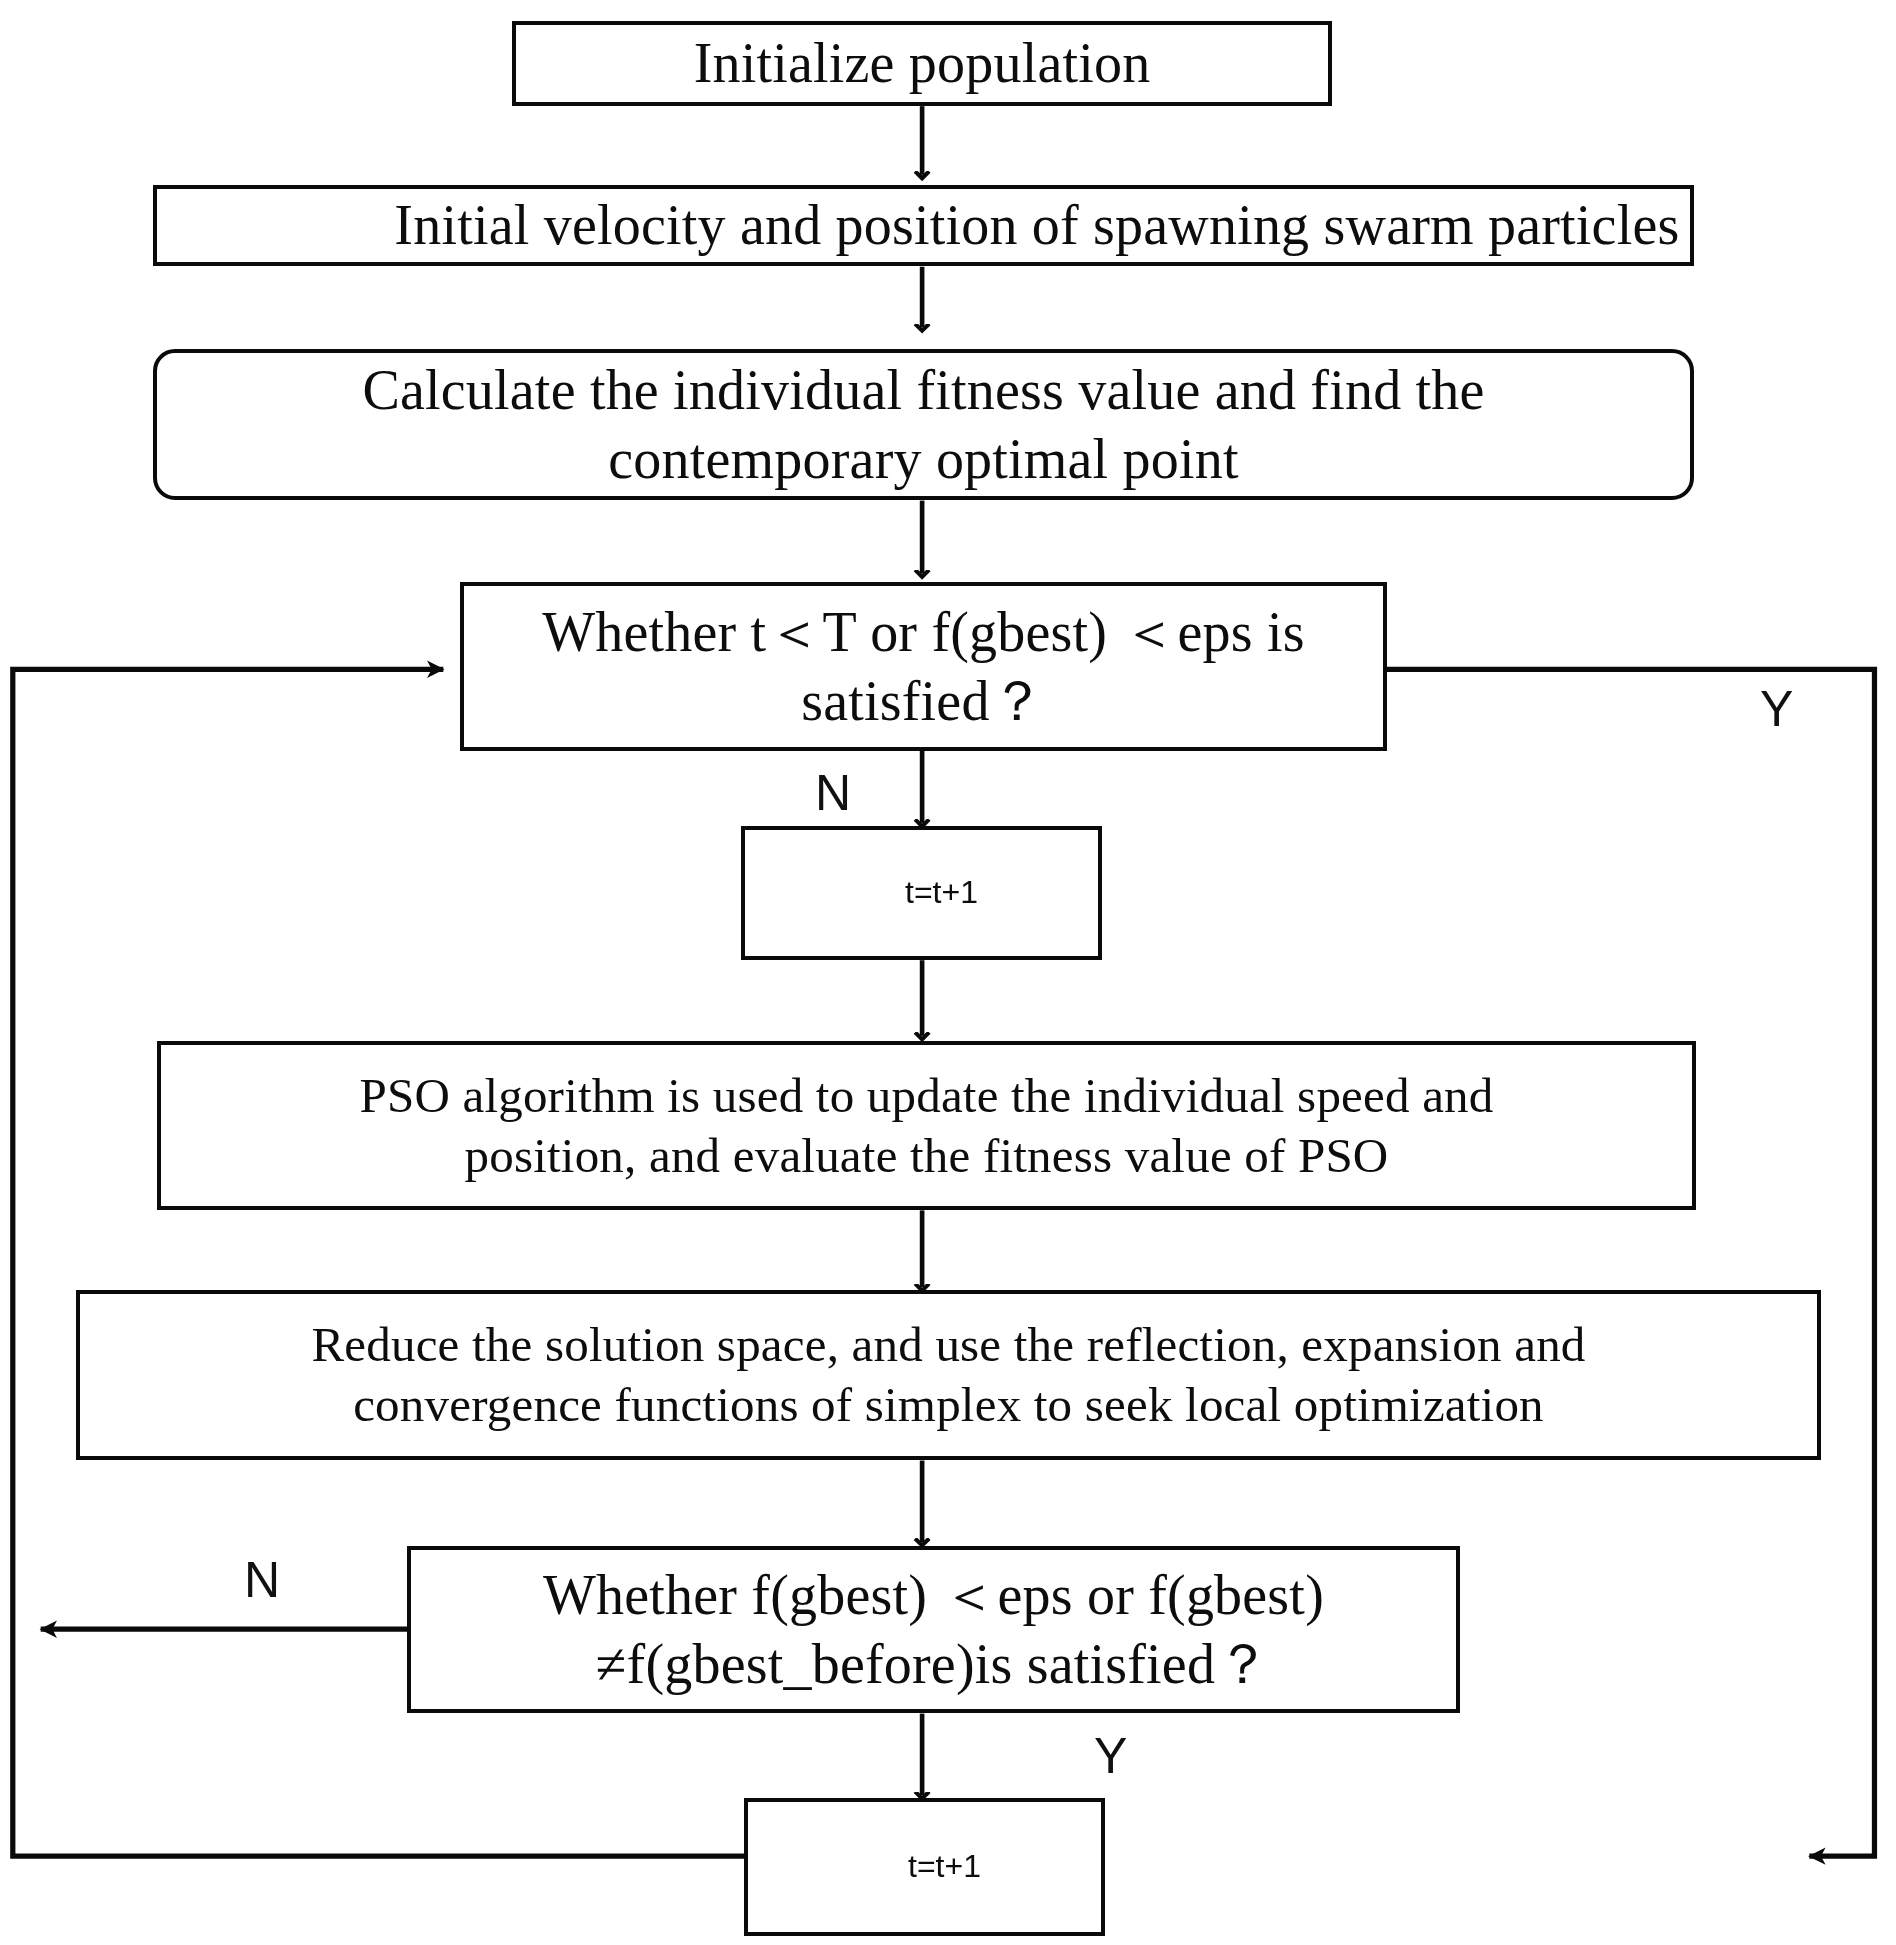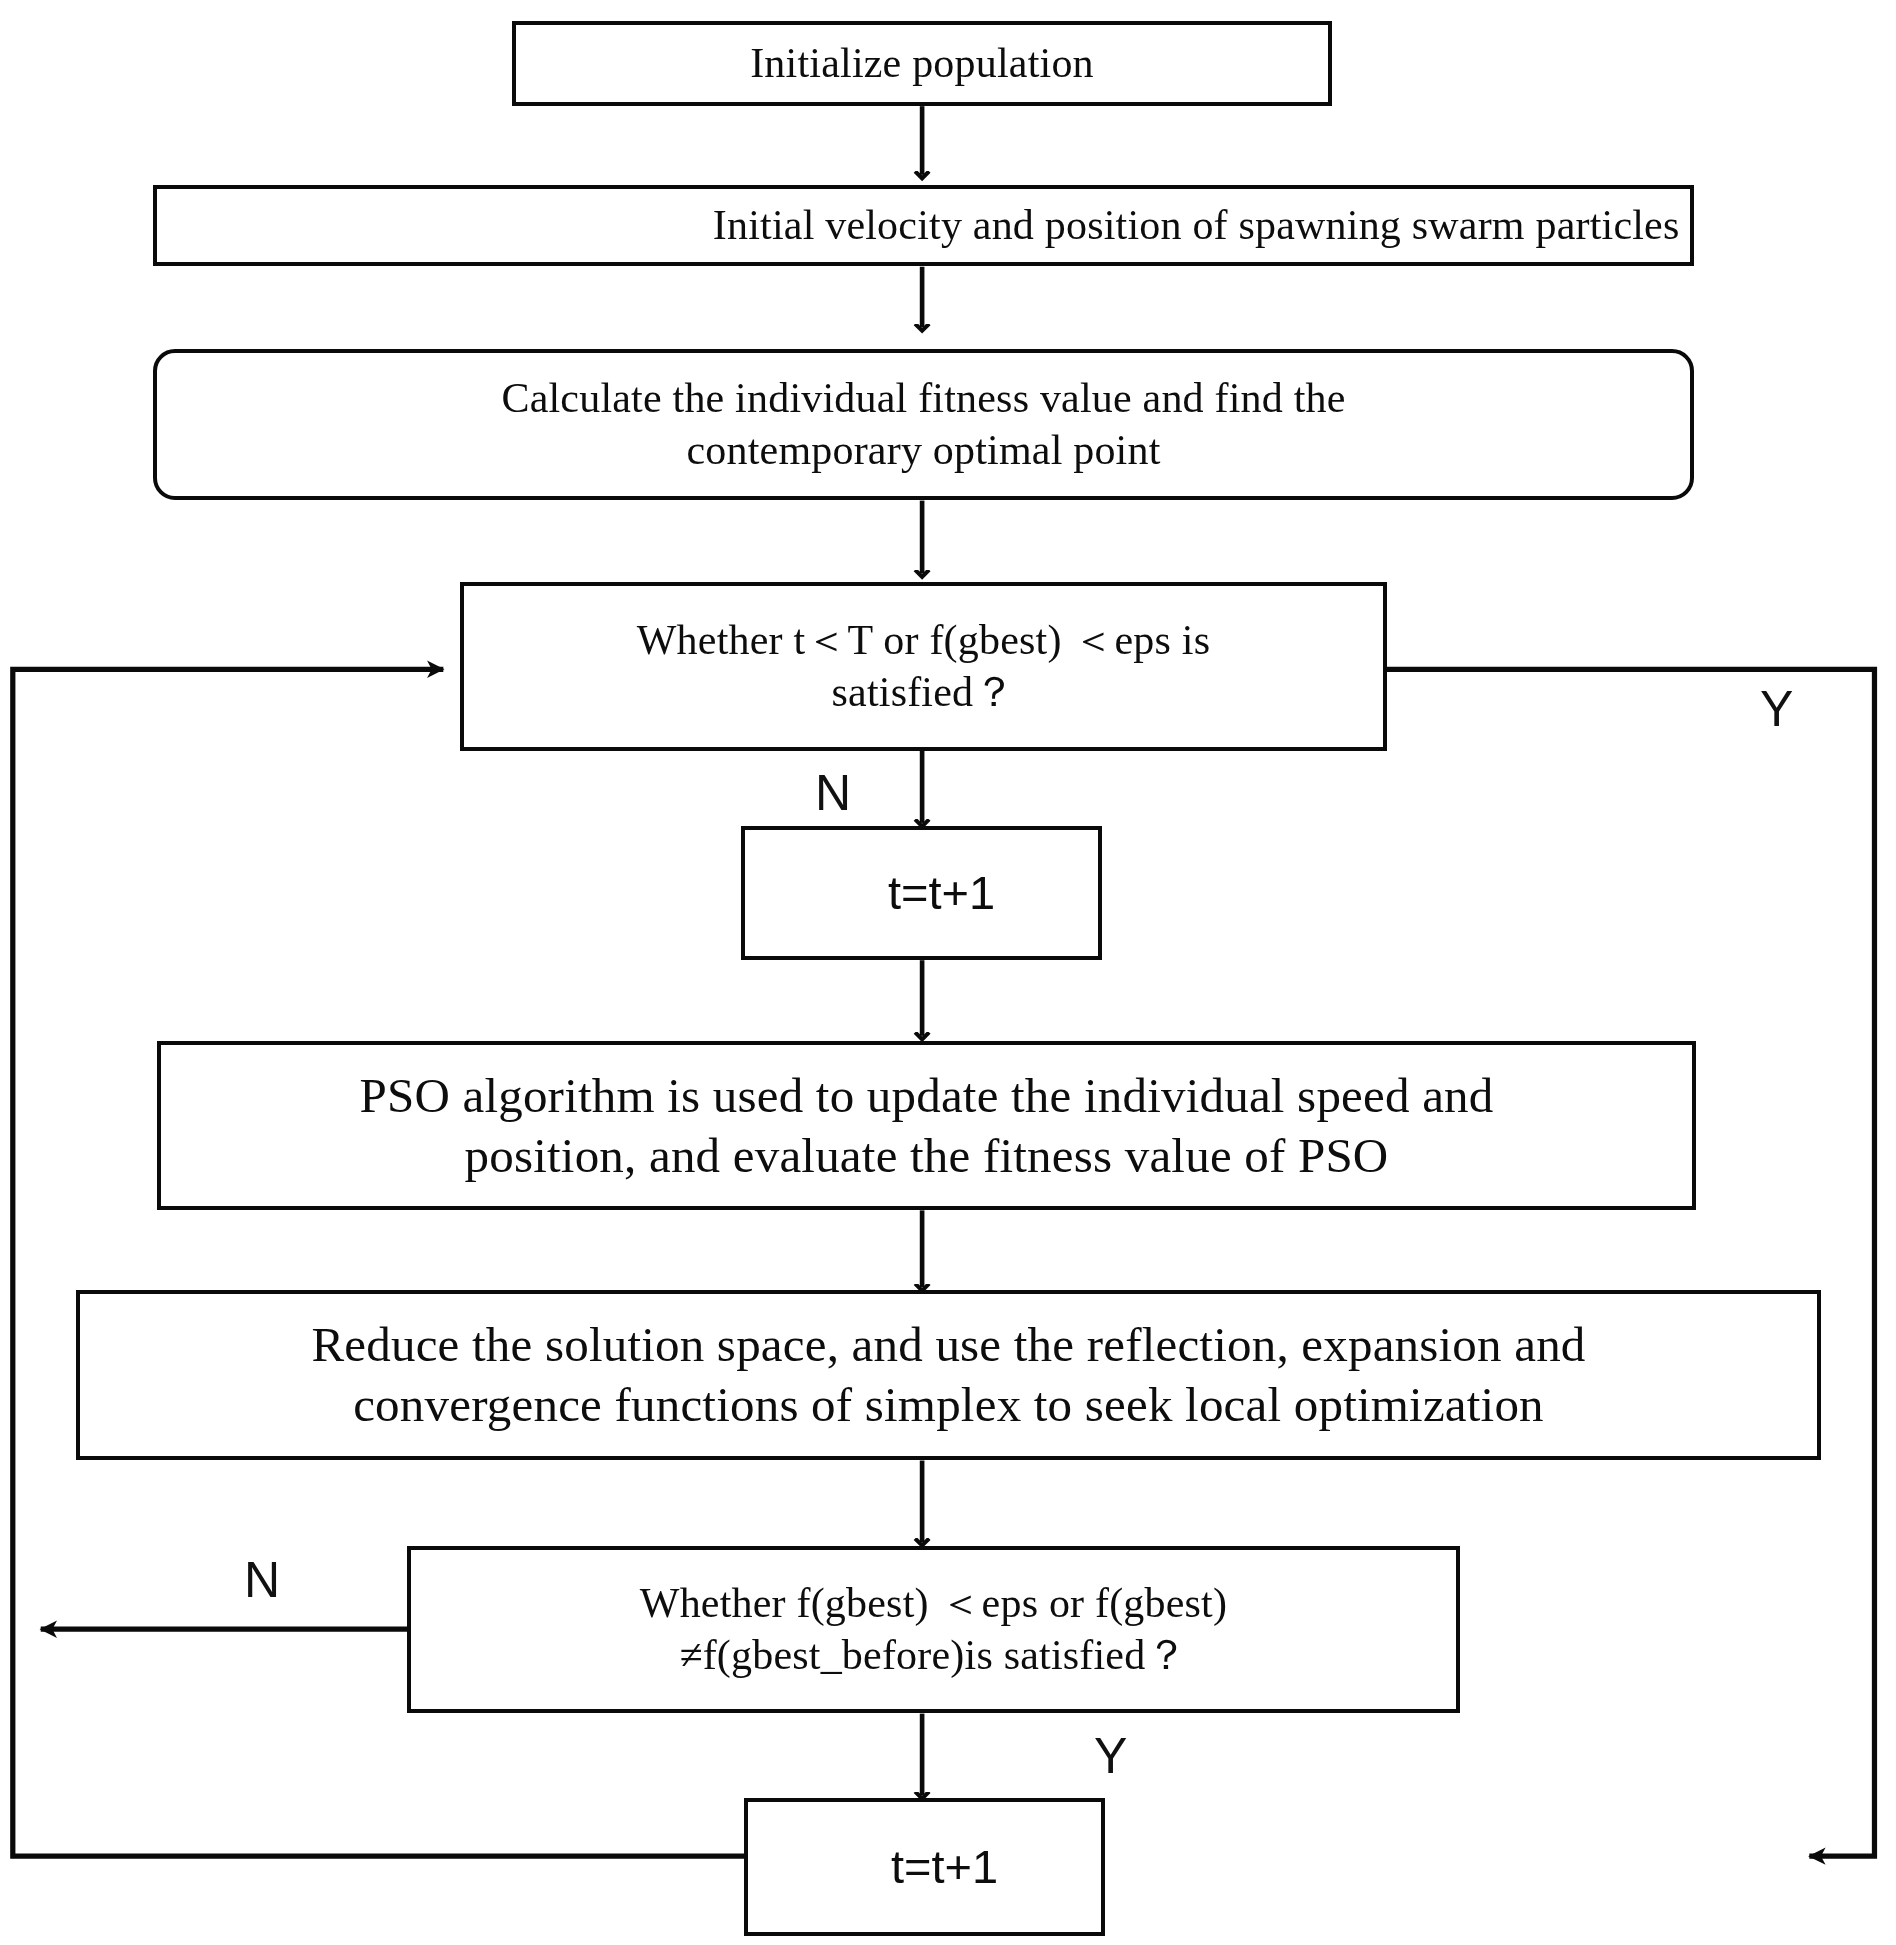--- a/index.html
+++ b/index.html
@@ -35,33 +35,33 @@
     line-height: 1.22;
     letter-spacing: 0.2px;
   }
   .node-text {
     display: block;
     width: 100%;
     padding: 0 10.5px;
     box-sizing: border-box;
     white-space: pre-line;
   }
-  .fs-big   { font-size: 42px; }
+  .fs-big   { font-size: 56px; }
   .fs-med   { font-size: 49px; }
   .branch-label {
     position: absolute;
     font-family: "Liberation Sans", "DejaVu Sans", sans-serif;
     font-size: 50px;
     color: #111111;
     line-height: 1;
     user-select: none;
   }
   .loop-var {
     font-family: "Liberation Sans", "DejaVu Sans", sans-serif;
-    font-size: 47px;
+    font-size: 32px;
     letter-spacing: 0px;
     padding-left: 40px;
   }
 </style>
 </head>
 <body>
 
 <div id="chart-root">
 
   <svg class="flow-svg" viewBox="0 0 3259 3344" aria-hidden="true">

